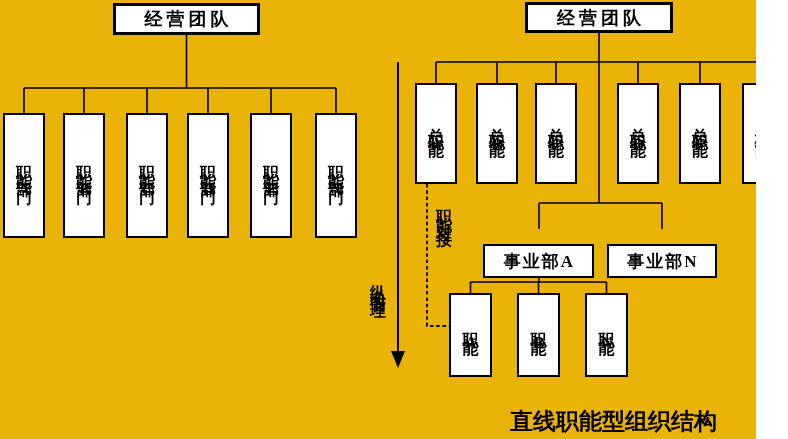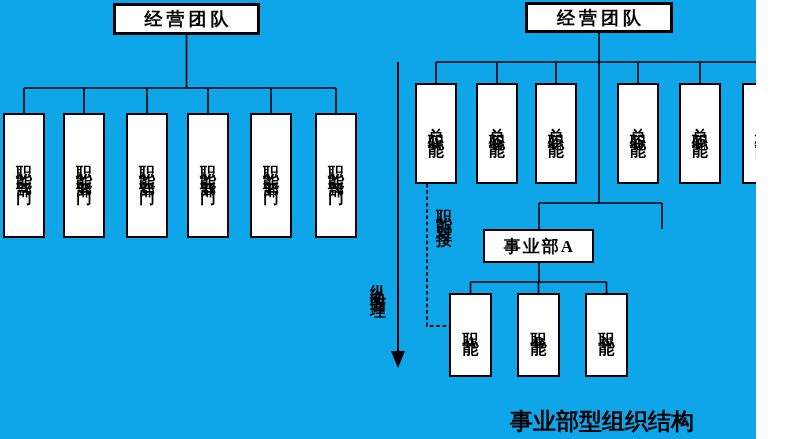--- a/index.html
+++ b/index.html
@@ -1,21 +1,21 @@
 <!DOCTYPE html>
 <html><head>
 <meta charset="utf-8">
 <style>
   * { margin: 0; padding: 0; box-sizing: border-box; }
   html, body { background: #ffffff; }
   .canvas {
     position: relative;
     width: 756px;
     height: 439px;
-    background: #0ea5e9;
+    background: #eab308;
     color: #000000;
     font-family: "Liberation Serif", "DejaVu Serif", serif;
     overflow: hidden;
   }
   .lines {
     position: absolute;
     left: 0; top: 0;
     width: 788px; height: 439px;
   }
   .box {
@@ -28,20 +28,21 @@
     font-weight: bold;
     z-index: 2;
   }
   .root-box {
     border-width: 3px;
     font-size: 18px;
   }
   .root-box .hlabel { letter-spacing: 4px; margin-right: -4px; white-space: nowrap; }
   .div-box {
     font-size: 17px;
+    margin-top: 15px;
   }
   .div-box .hlabel { letter-spacing: 2px; margin-right: -2px; white-space: nowrap; }
   .vtext {
     writing-mode: vertical-rl;
     text-orientation: upright;
     font-size: 16px;
     font-weight: bold;
     line-height: 1;
     letter-spacing: 7px;
     margin-bottom: -7px;
@@ -133,26 +134,29 @@
   </div>
   <div class="box" style="left:742px; top:83px; width:42px; height:101px;">
     <span class="vtext">总职能N</span>
   </div>
 
   <div class="vlabel" style="left:436px; top:197px; letter-spacing:7px;">职能对接</div>
 
   <div class="box div-box" style="left:483px; top:229px; width:111px; height:34px;">
     <span class="hlabel">事业部A</span>
   </div>
+  <div class="box div-box" style="left:607px; top:229px; width:110px; height:34px;">
+    <span class="hlabel">事业部N</span>
+  </div>
 
   <div class="box" style="left:449px; top:293px; width:43px; height:84px;">
     <span class="vtext">职能A</span>
   </div>
   <div class="box" style="left:517px; top:293px; width:43px; height:84px;">
     <span class="vtext">职能B</span>
   </div>
   <div class="box" style="left:585px; top:293px; width:43px; height:84px;">
     <span class="vtext">职能N</span>
   </div>
 
-  <div class="caption" style="left:510px; top:406px;">事业部型组织结构</div>
+  <div class="caption" style="left:510px; top:406px;">直线职能型组织结构</div>
 
 </div>
 
 </body></html>

